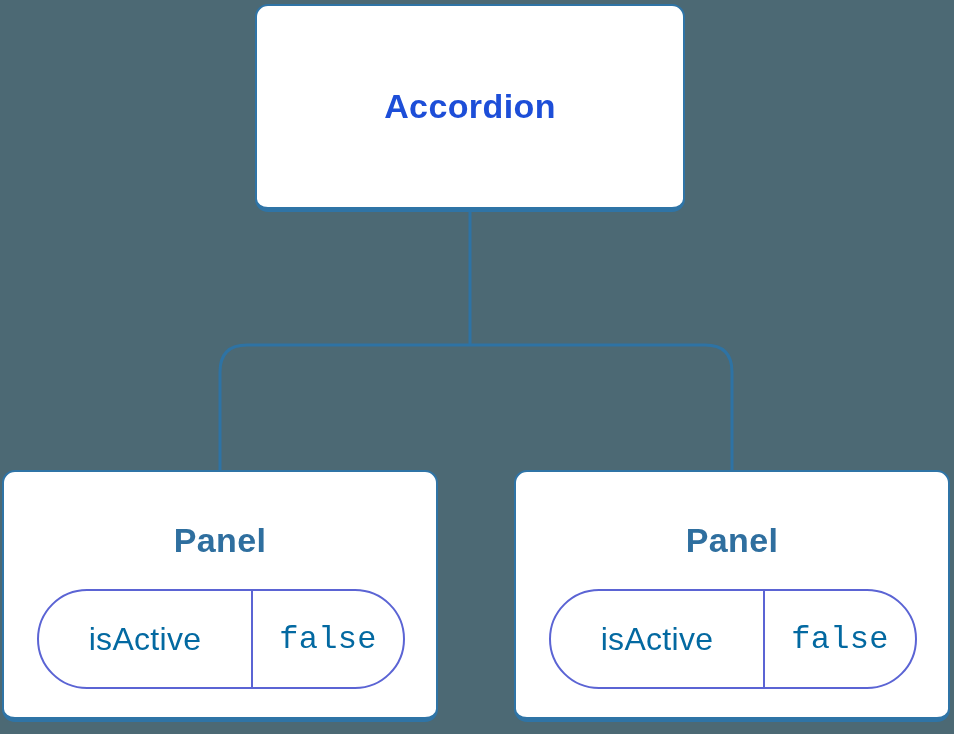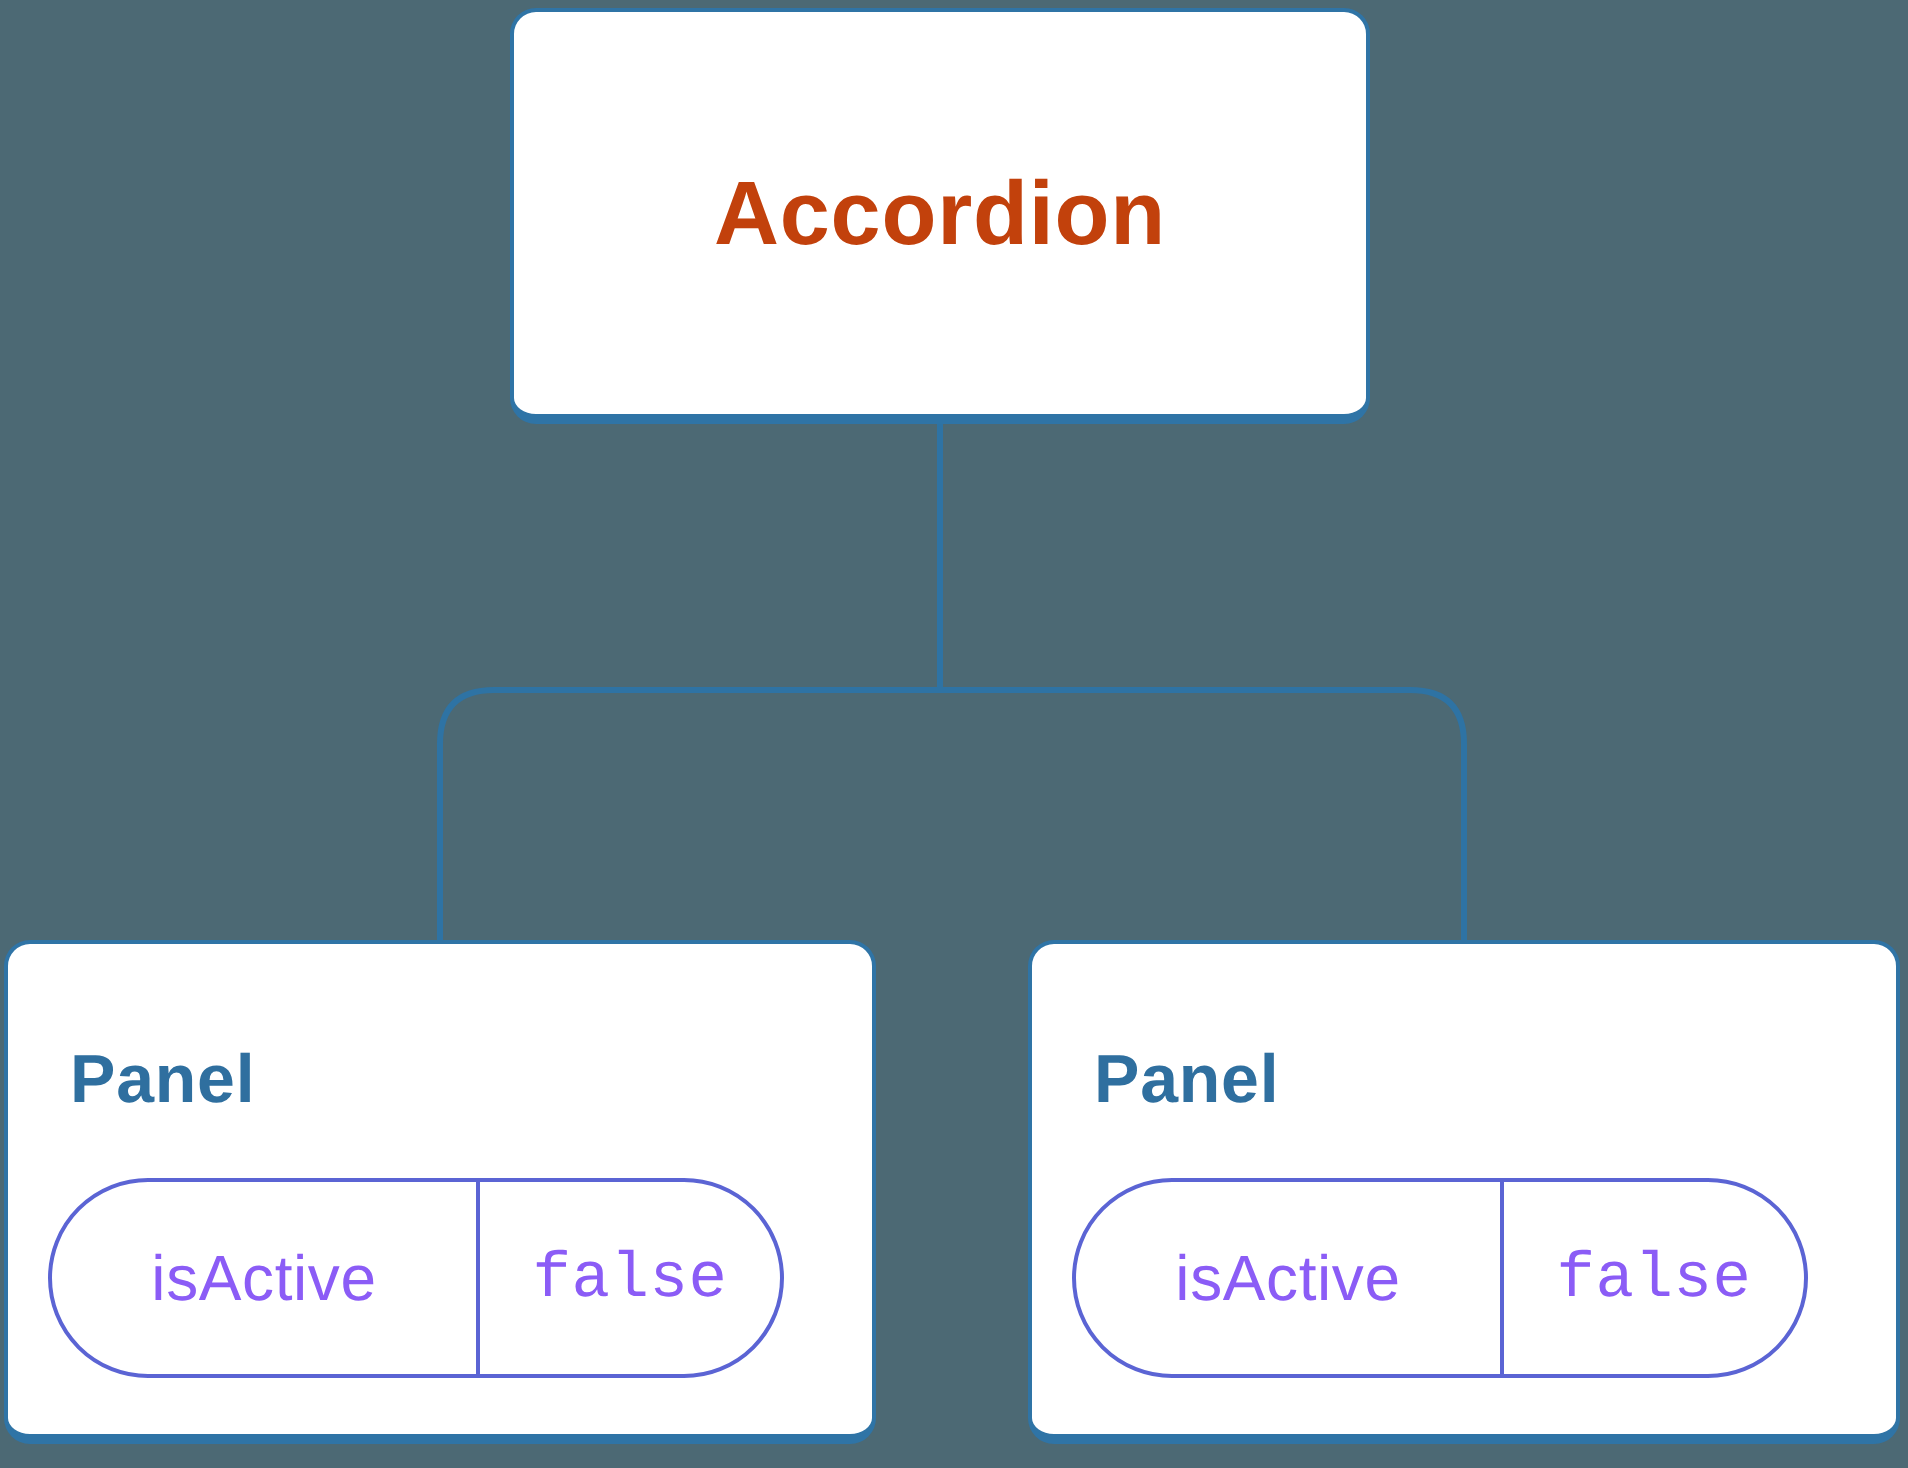--- a/index.html
+++ b/index.html
@@ -40,61 +40,60 @@
   .node-accordion {
     left: 255px;
     top: 4px;
     width: 430px;
     height: 208px;
     display: flex;
     align-items: center;
     justify-content: center;
   }
   .node-title {
-    color: #c2410c;
-    font-size: 45px;
+    color: #1d4ed8;
+    font-size: 34px;
     font-weight: 600;
     letter-spacing: 0.4px;
   }
   .node-panel-left {
     left: 2px;
     top: 470px;
     width: 436px;
     height: 252px;
   }
   .node-panel-right {
     left: 514px;
     top: 470px;
     width: 436px;
     height: 252px;
   }
   .panel-title {
     position: absolute;
     left: 0;
     right: 0;
     top: 48px;
-    text-align: left;
+    text-align: center;
     line-height: 40px;
     color: #2f6f9f;
     font-size: 34px;
     font-weight: 600;
     letter-spacing: 0.4px;
-    padding-left: 31px;
   }
   .pill {
     position: absolute;
-    left: 20px;
+    left: 33px;
     top: 117px;
     width: 368px;
     height: 100px;
     border: 2.5px solid #5b64d4;
     border-radius: 52px;
     box-sizing: border-box;
     display: flex;
-    color: #8b5cf6;
+    color: #0369a1;
     font-size: 32px;
     font-weight: 400;
     background: #ffffff;
   }
   .pill-name {
     flex: 0 0 212px;
     display: flex;
     align-items: center;
     justify-content: center;
     border-right: 2.5px solid #5b64d4;

